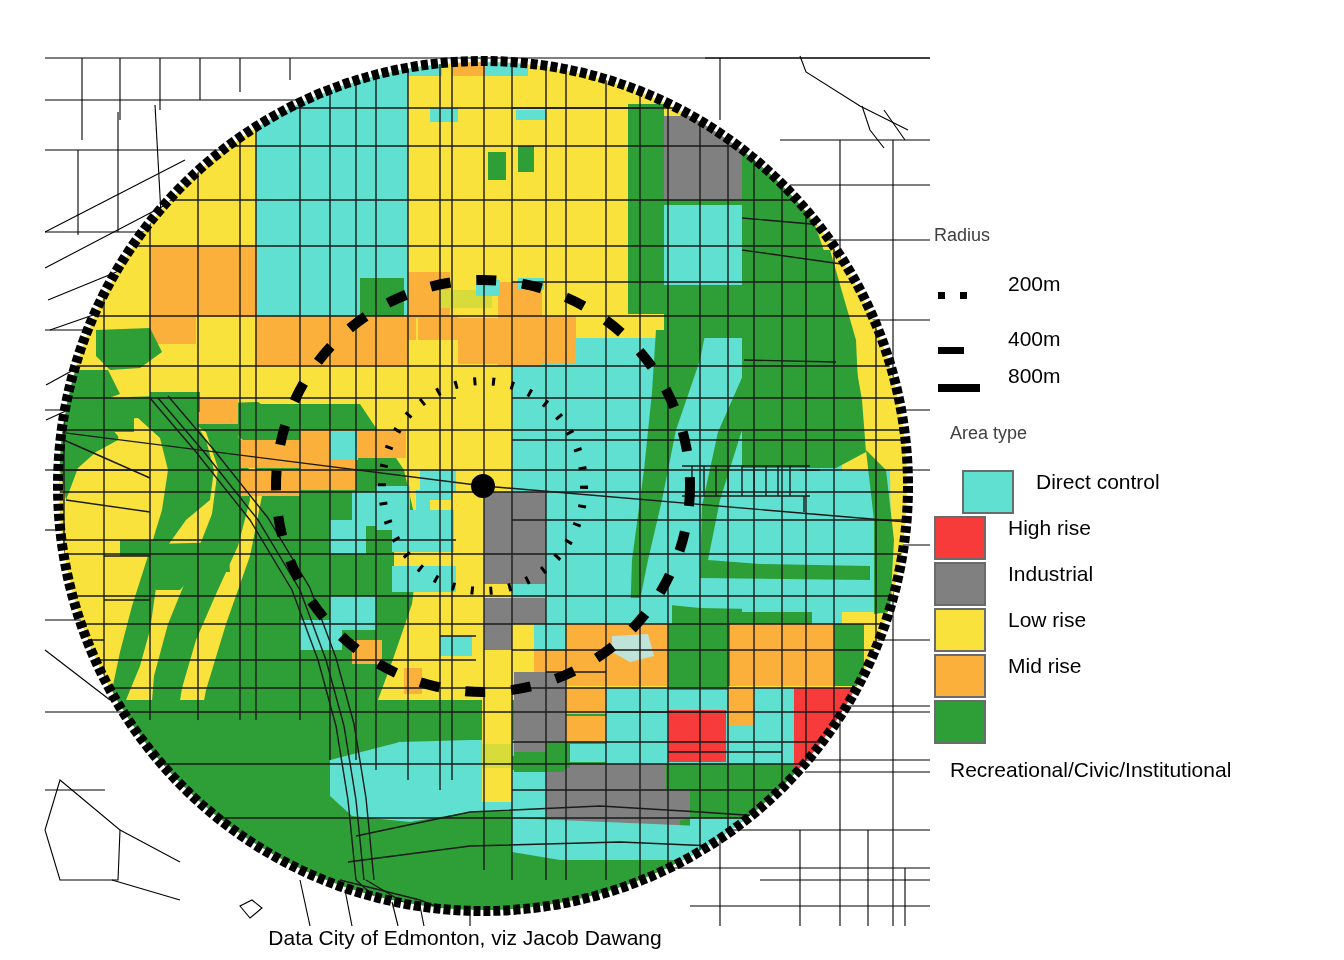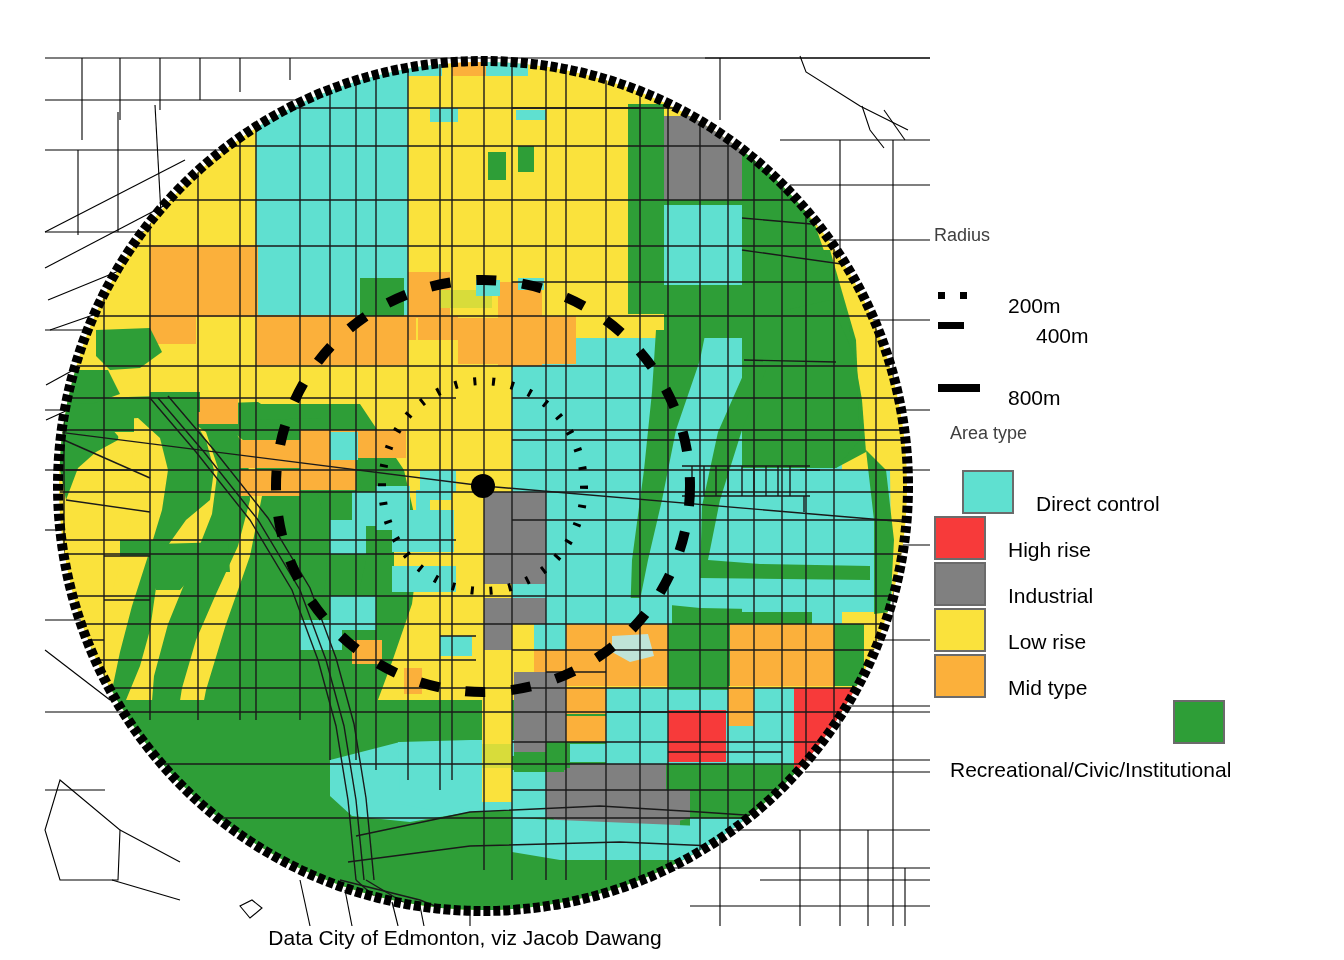--- a/index.html
+++ b/index.html
@@ -14,31 +14,31 @@
            font-size:21px;color:#000;white-space:nowrap;}
 
   #mapwrap{position:absolute;left:0;top:0;width:930px;height:926px;}
   #mapsvg{display:block;}
 
   
   .legend-title{position:absolute;font-size:18px;color:#404040;white-space:nowrap;}
   #radius-title{left:934px;top:225px;}
   #area-title{left:934px;top:423px;margin-left:16px;}
 
-  .lg-row{position:absolute;display:flex;align-items:flex-end;height:46px;}
+  .lg-row{position:absolute;display:flex;align-items:flex-start;height:46px;}
   .lg-key{width:58px;height:46px;position:relative;flex:0 0 58px;}
   .lg-label{font-size:21px;color:#000;white-space:nowrap;margin-left:16px;}
 
   .dashwrap{position:absolute;left:0;top:0;width:58px;height:46px;}
   .dash{position:absolute;background:#000;}
 
   .swatch{width:52px;height:44px;border:2px solid #6b6b6b;box-sizing:border-box;}
 
   #r200{left:934px;top:272px;}
-  #r400{left:934px;top:302px;gap:28px;}
+  #r400{left:934px;top:327px;}
   #r800{left:934px;top:364px;}
 
   #a0{left:934px;top:470px;margin-left:28px;}
   #a1{left:934px;top:516px;}
   #a2{left:934px;top:562px;}
   #a3{left:934px;top:608px;}
   #a4{left:934px;top:654px;}
   #a5{left:934px;top:700px;flex-direction:column;}
 </style>
 </head>
@@ -491,21 +491,21 @@
     <span class="lg-key">
       <span class="swatch" style="background:#FAE23C;display:block;"></span>
     </span>
     <span class="lg-label">Low rise</span>
   </div>
 
   <div id="a4" class="lg-row">
     <span class="lg-key">
       <span class="swatch" style="background:#FBB03B;display:block;"></span>
     </span>
-    <span class="lg-label">Mid type</span>
+    <span class="lg-label">Mid rise</span>
   </div>
 
   <div id="a5" class="lg-row">
     <span class="lg-key">
       <span class="swatch" style="background:#2E9E37;display:block;"></span>
     </span>
     <span class="lg-label">Recreational/Civic/Institutional</span>
   </div>
 
 </div>

